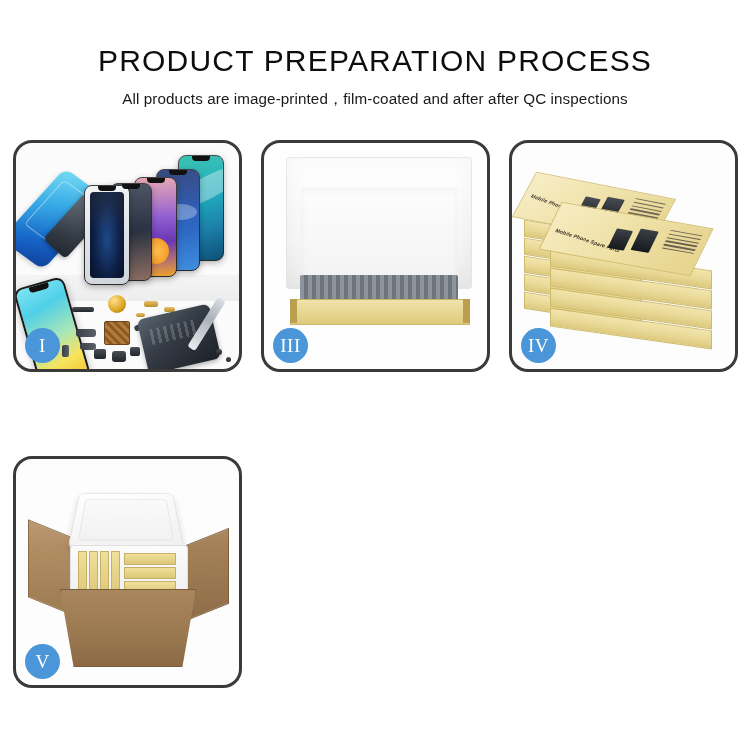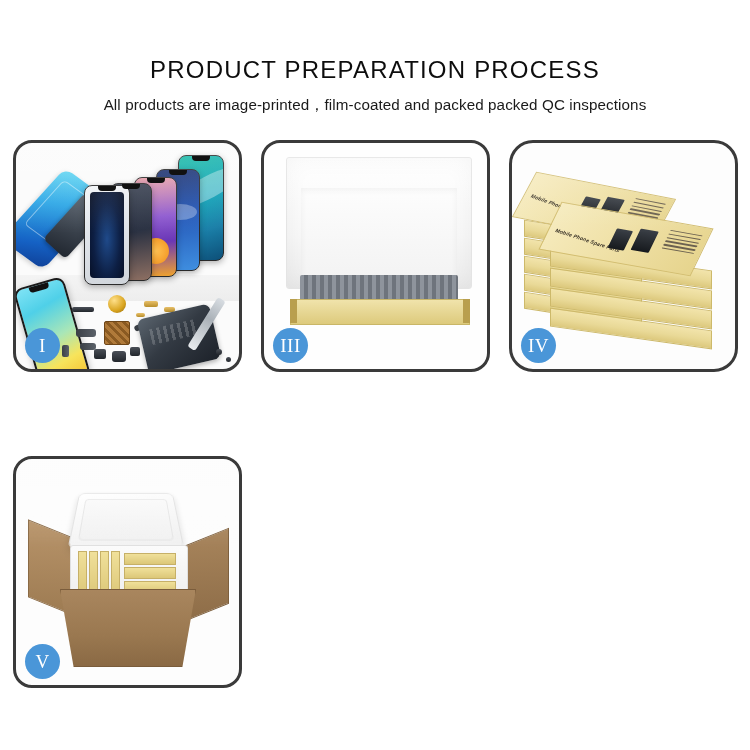--- a/index.html
+++ b/index.html
@@ -7,22 +7,22 @@
     width: 750px; height: 750px;
     background: #ffffff;
     font-family: "Liberation Sans", sans-serif;
     overflow: hidden;
   }
   .page { position: relative; width: 750px; height: 750px; background: #fff; }
 
   
   .header { position: absolute; top: 0; left: 0; width: 750px; text-align: center; }
   .title {
-    margin-top: 56px;
-    font-size: 24px;
+    margin-top: 44px;
+    font-size: 30px;
     letter-spacing: 1.2px;
     font-weight: 400;
     color: #0d0d0d;
     font-family: "Liberation Sans", sans-serif;
     white-space: nowrap;
   }
   .subtitle {
     margin-top: 11px;
     font-size: 15.2px;
     color: #1a1a1a;
@@ -210,21 +210,21 @@
     z-index: -1;
   }
   .box3-front {
     position: absolute; left: 26px; top: 156px; width: 180px; height: 26px;
     background: linear-gradient(180deg,#f0e3ab,#ddca7c);
     border: 1px solid #c9b667;
   }
   .box3-tab { position:absolute; width:7px; height:24px; background:#b99f4e; top:156px; }
 
   
-  .p4 { background: #fdfdfd; border-radius: 24px; }
+  .p4 { background: #fdfdfd; }
   .stack { position: absolute; left: 8px; top: 24px; width: 214px; height: 186px; }
   .kbox {
     position: absolute;
     background: linear-gradient(180deg,#f2e4ab 0%,#e9d997 55%,#dcc87c 100%);
     border: 1px solid #cdb96a;
   }
   .ktop {
     position: absolute;
     background: linear-gradient(110deg,#f6ebbe 0%,#efe0a5 50%,#e6d48d 100%);
     border: 1px solid #d2bd70;
@@ -313,21 +313,21 @@
   .sheen { position:absolute; inset:0; pointer-events:none;
            background: linear-gradient(180deg, rgba(255,255,255,.18), rgba(255,255,255,0) 40%); }
 </style>
 </head>
 <body>
 
 <div class="page">
 
   <div class="header">
     <div class="title">PRODUCT PREPARATION PROCESS</div>
-    <div class="subtitle">All products are image-printed，film-coated and packed packed QC inspections</div>
+    <div class="subtitle">All products are image-printed，film-coated and after after QC inspections</div>
   </div>
 
   <div class="grid">
 
     <div class="panel p1">
       <div class="stage">
         <div class="shelfline"></div>
 
         <div class="bluefilm"></div>
         <div class="darkpanel"></div>

